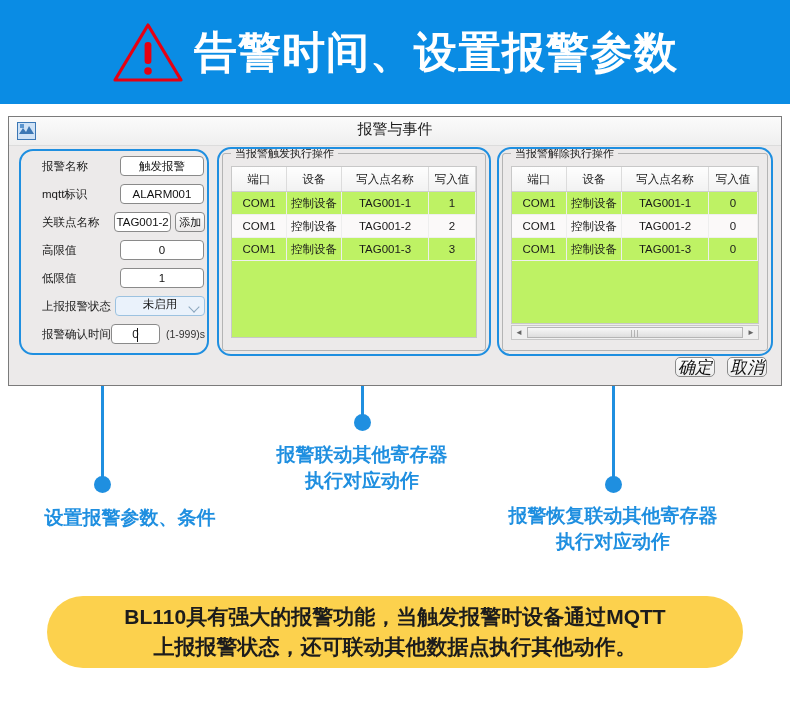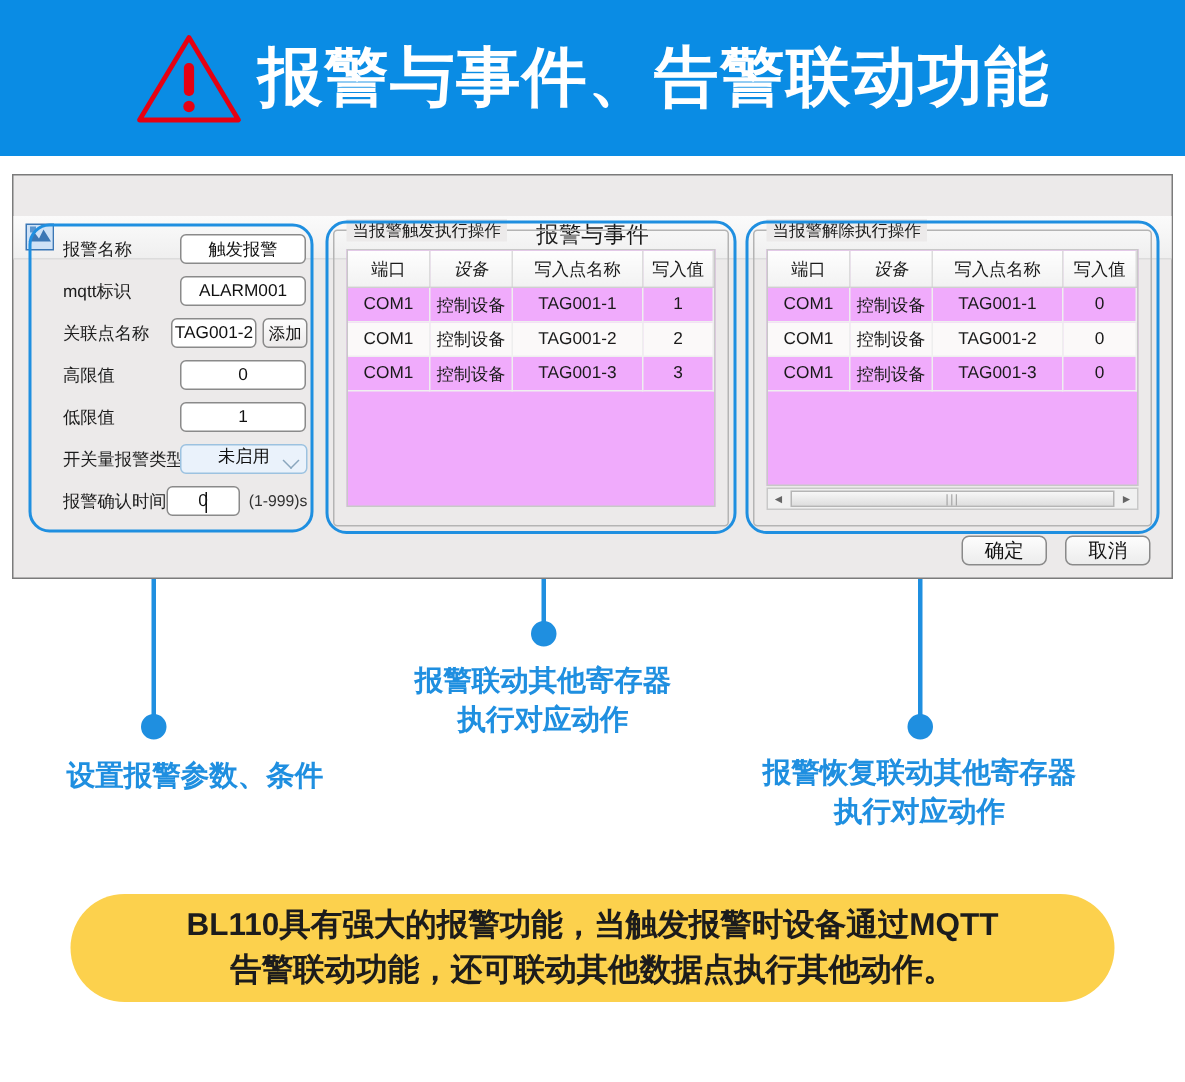--- a/index.html
+++ b/index.html
@@ -25,21 +25,20 @@
   .dialog{
     position:absolute;left:8px;top:116px;width:774px;height:270px;
     background:#eceaea;
     border:1px solid #7b7b7b;
     box-sizing:border-box;
   }
   .dlg-titlebar{
     position:absolute;left:0;top:0;width:100%;height:28px;
     background:linear-gradient(#fbfbfb,#efefef);
     border-bottom:1px solid #dcdcdc;
-    margin-top:27px;
   }
   .dlg-appicon{
     position:absolute;left:8px;top:5px;width:19px;height:18px;
     background:linear-gradient(#dbe9f8,#b9d3ef);
     border:1px solid #3b77b5;
     box-sizing:border-box;
   }
   .dlg-appicon svg{display:block;}
   .dlg-title{
     position:absolute;left:0;top:3px;width:100%;text-align:center;
@@ -97,55 +96,56 @@
     position:absolute;border:1px solid #b4b4b4;border-radius:3px;
     background:transparent;box-sizing:border-box;
   }
   .group-mid{left:213px;top:36px;width:264px;height:198px;}
   .group-right{left:493px;top:36px;width:266px;height:198px;}
   .group-legend{
     position:absolute;top:-8px;left:8px;background:#eceaea;padding:0 4px;
     font-size:11px;color:#1a1a1a;white-space:nowrap;
   }
   .table-wrap{
-    position:absolute;left:8px;top:12px;background:#f0abfc;
+    position:absolute;left:8px;top:12px;background:#bef264;
     border:1px solid #c8c8c8;box-sizing:border-box;overflow:hidden;
   }
   .tw-mid{width:246px;height:172px;}
   .tw-right{width:248px;height:158px;}
   table.grid{border-collapse:collapse;width:100%;table-layout:fixed;}
   table.grid th{
     font-weight:normal;font-size:11.5px;color:#1a1a1a;height:22px;
     background:linear-gradient(#fefefe,#f2f2f2);
     border-right:1px solid #dcdcdc;border-bottom:1px solid #cfcfcf;
   }
   table.grid td{
     font-size:11.5px;color:#1a1a1a;height:20px;text-align:center;
     border-right:1px solid #eeeeee;border-bottom:1px solid #efefef;
   }
   table.grid tr:nth-child(even) td{background:#fbf9f9;}
-  .c1{width:52px;}.c2{width:52px;font-style:italic;}.c3{width:84px;}.c4{width:auto;}
+  .c1{width:52px;}.c2{width:52px;}.c3{width:84px;}.c4{width:auto;}
   
   .hscroll{
     position:absolute;left:8px;top:171px;width:248px;height:15px;
     background:#f0f0f0;border:1px solid #c8c8c8;box-sizing:border-box;
     display:flex;align-items:center;
   }
   .hs-arrow{width:14px;height:13px;display:flex;align-items:center;justify-content:center;
     font-size:8px;color:#666;flex:0 0 auto;}
   .hs-thumb{flex:1;height:11px;margin:0 1px;background:linear-gradient(#f7f7f7,#dedede);
     border:1px solid #b5b5b5;box-sizing:border-box;display:flex;align-items:center;justify-content:center;}
   .hs-grip{font-size:8px;color:#9a9a9a;letter-spacing:1px;}
   
   .dlg-buttons{position:absolute;right:14px;bottom:8px;display:flex;gap:12px;}
   .dbtn{
-    width:57px;height:20px;border:1px solid #8a8a8a;border-radius:5px;
+    width:40px;height:20px;border:1px solid #8a8a8a;border-radius:5px;
     background:linear-gradient(#fdfdfd,#ececec);
-    font-size:13px;color:#111;display:flex;align-items:center;justify-content:center;
+    font-size:17px;color:#111;display:flex;align-items:center;justify-content:center;
     box-sizing:border-box;
+    font-style:italic;
   }
   
   .cline{position:absolute;width:3px;background:#1f8fe0;}
   .cdot{position:absolute;width:17px;height:17px;border-radius:50%;background:#1f8fe0;}
   .ctext{
     position:absolute;color:#1f8fe0;font-size:19px;font-weight:bold;
     text-align:center;line-height:1.35;white-space:nowrap;
   }
   
   .banner{
@@ -161,21 +161,21 @@
 <body>
 
 <div class="header">
   <span class="warn-icon">
     <svg viewBox="0 0 72 64" width="72" height="64">
       <path d="M36 5 L69 60 L3 60 Z" fill="none" stroke="#e60012" stroke-width="3.2" stroke-linejoin="round"></path>
       <rect x="32.6" y="22" width="6.8" height="22" rx="3.2" fill="#e60012"></rect>
       <circle cx="36" cy="51" r="3.8" fill="#e60012"></circle>
     </svg>
   </span>
-  <span class="header-title">报警与事件、告警联动功能</span>
+  <span class="header-title">告警时间、设置报警参数</span>
 </div>
 
 <div class="dialog">
 
   <div class="dlg-titlebar">
     <span class="dlg-appicon">
       <svg viewBox="0 0 17 16" width="17" height="16">
         <rect x="0" y="0" width="17" height="16" fill="#cfe2f6"></rect>
         <path d="M1 11 L5 5 L8 9 L11 3 L16 11 Z" fill="#3b77b5"></path>
         <rect x="2" y="1" width="4" height="4" fill="#5b95cf"></rect>
@@ -206,21 +206,21 @@
       <span class="flabel">高限值</span>
       <span class="finput wide">0</span>
     </div>
 
     <div class="frow">
       <span class="flabel">低限值</span>
       <span class="finput wide">1</span>
     </div>
 
     <div class="frow">
-      <span class="flabel">开关量报警类型</span>
+      <span class="flabel">上报报警状态</span>
       <span class="combo">
         <span>未启用</span>
         <span class="chev"></span>
       </span>
     </div>
 
     <div class="frow">
       <span class="flabel">报警确认时间</span>
       <span class="finput caret">0</span>
       <span class="hint">(1-999)s</span>
@@ -331,14 +331,14 @@
 
 <div class="cline" style="left:612px;top:386px;height:97px;"></div>
 <div class="cdot" style="left:605px;top:476px;"></div>
 <div class="ctext" style="left:468px;top:503px;width:290px;">
   <div>报警恢复联动其他寄存器</div>
   <div>执行对应动作</div>
 </div>
 
 <div class="banner">
   <div class="banner-line">BL110具有强大的报警功能，当触发报警时设备通过MQTT</div>
-  <div class="banner-line">告警联动功能，还可联动其他数据点执行其他动作。</div>
+  <div class="banner-line">上报报警状态，还可联动其他数据点执行其他动作。</div>
 </div>
 
 </body></html>

